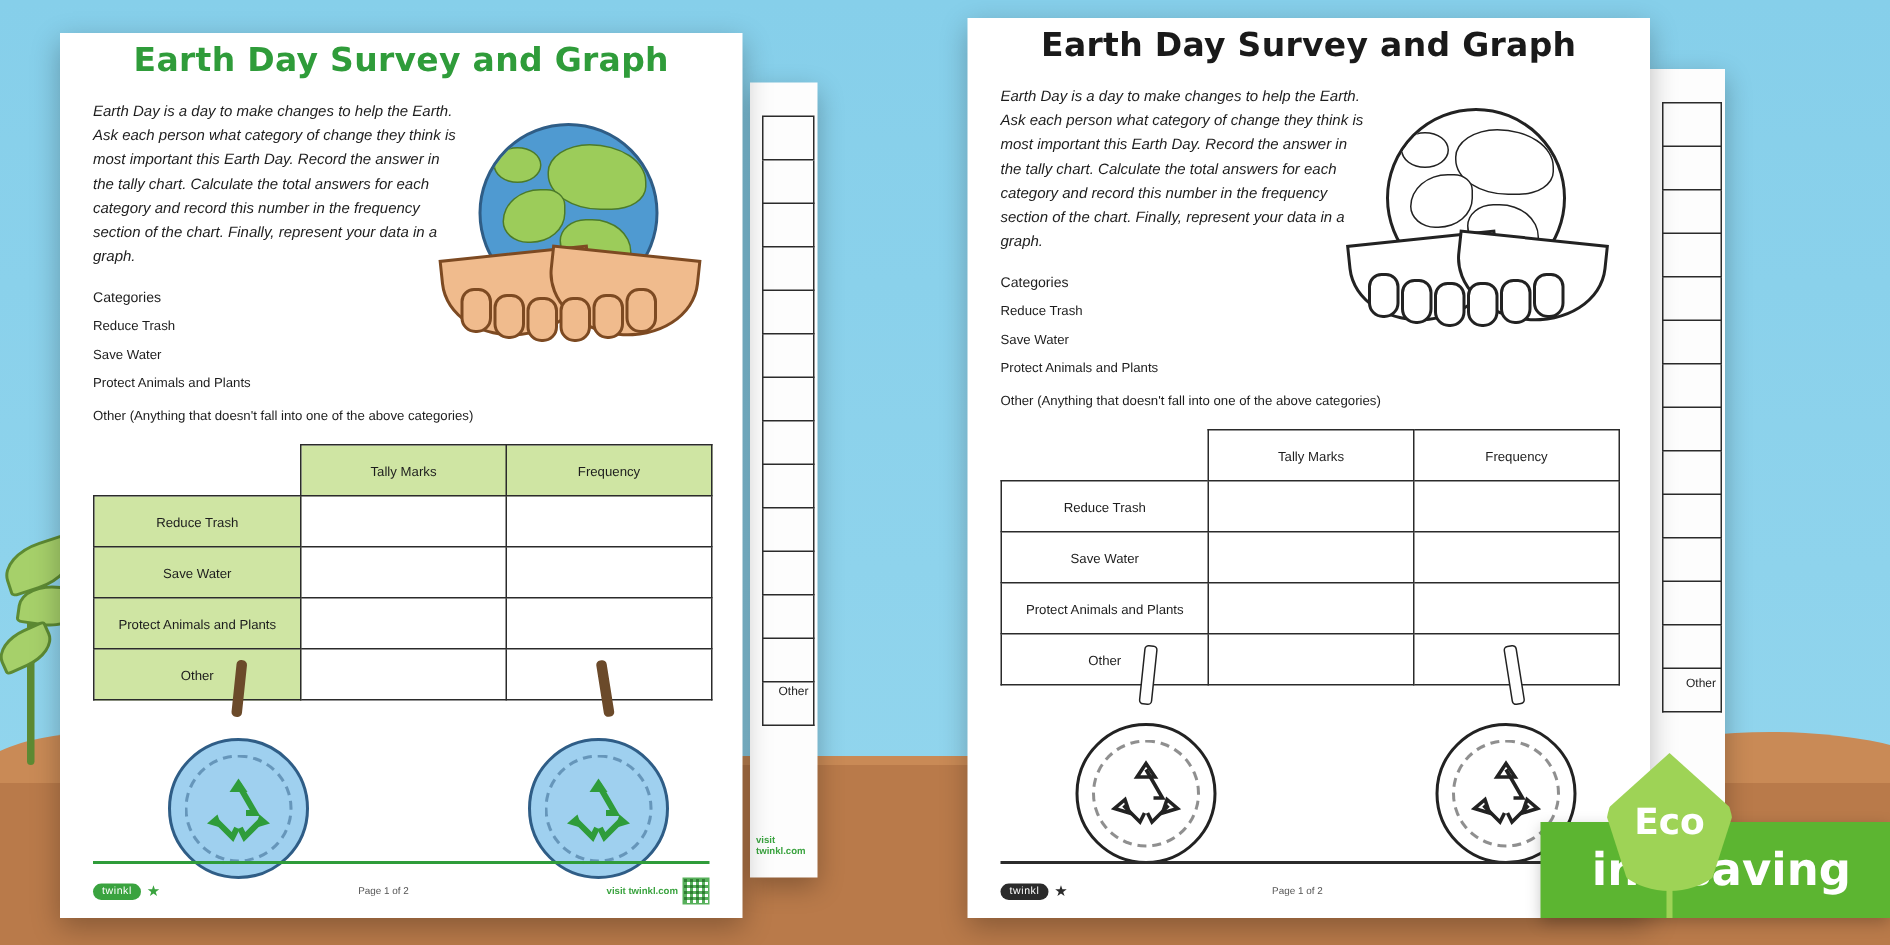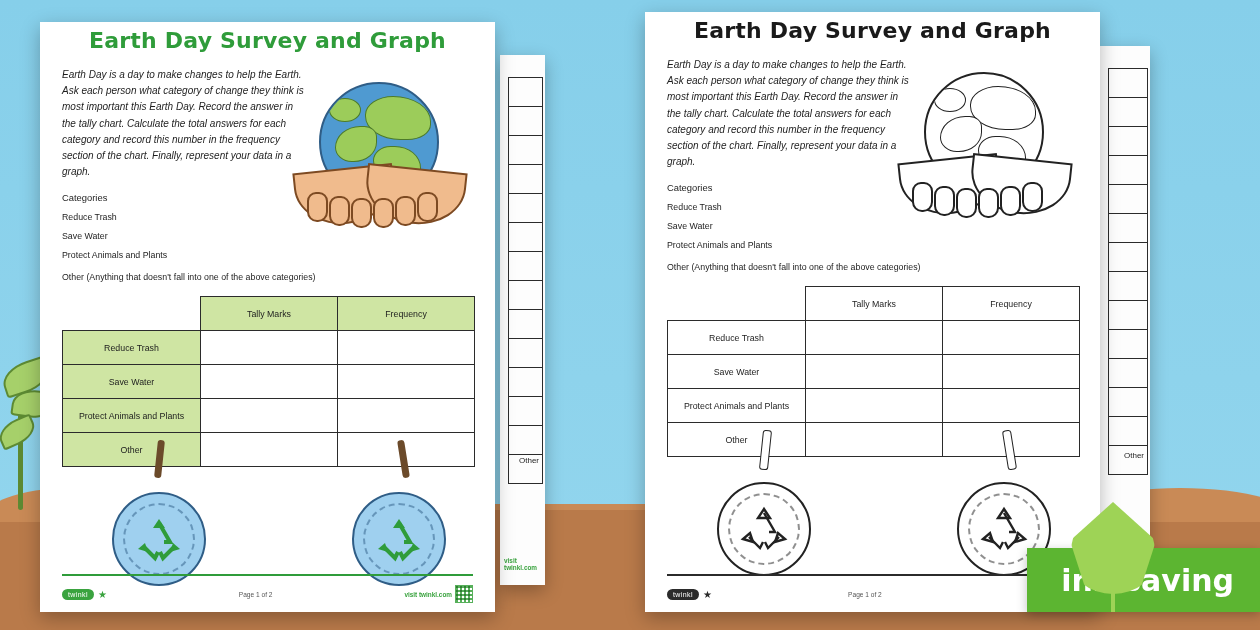--- a/index.html
+++ b/index.html
@@ -683,16 +683,17 @@
         <div style="width:60px"></div>
       </div>
     </div>
   </div>
 
   <div class="eco-badge">
     <span class="eco-text">ink saving</span>
   </div>
   <div class="eco-leaf-wrap">
     <div class="eco-leaf"></div>
+    <div class="eco-leaf-word">Eco</div>
     <div class="eco-stem"></div>
   </div>
 
 </div>
 
 </body></html>

